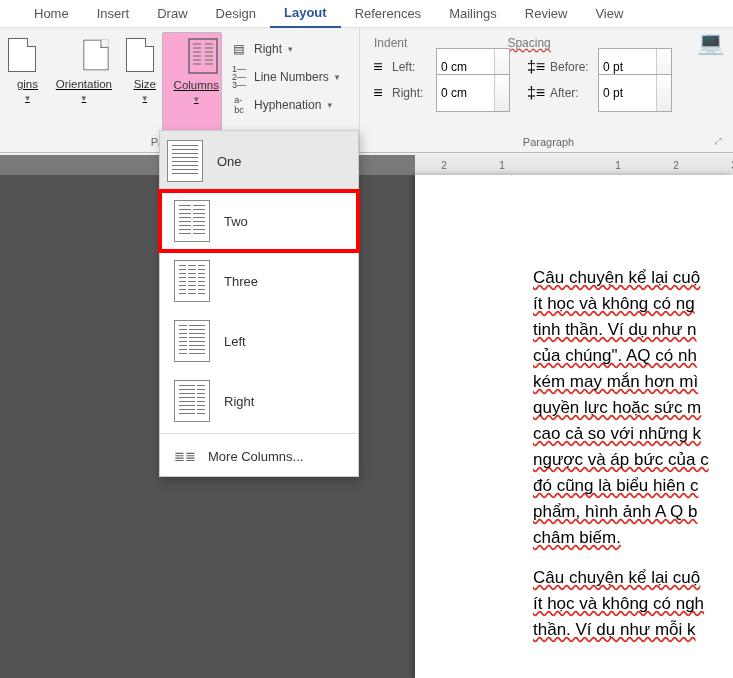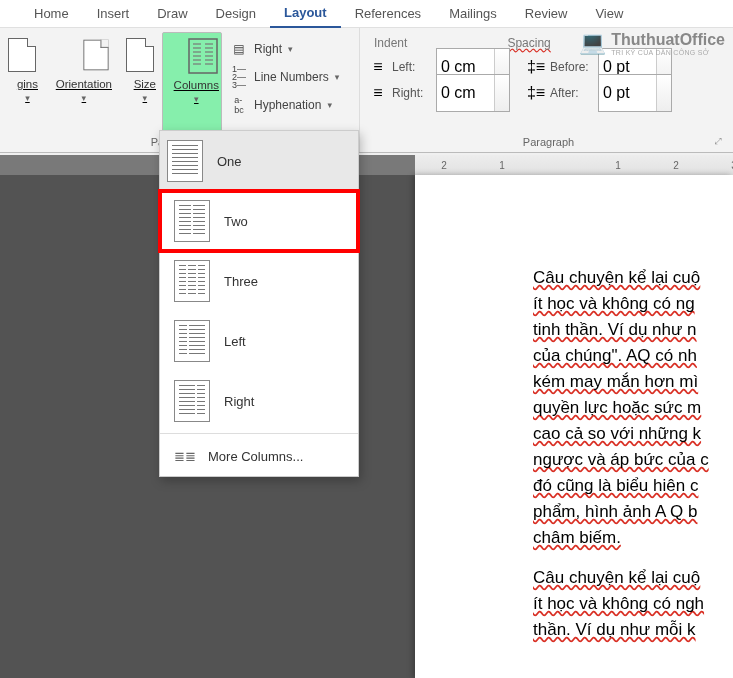--- a/index.html
+++ b/index.html
@@ -12,37 +12,37 @@
 
 
 .ribbon { display: flex; background: #f3f3f3; height: 125px; border-bottom: 1px solid #bbb; position: relative; }
 .group { display: flex; flex-direction: column; justify-content: space-between; padding: 4px 6px 2px 6px; border-right: 1px solid #ddd; height: 100%; }
 .group-body { display: flex; gap: 4px; flex: 1; }
 .group-label { font-size: 11px; color: #666; text-align: center; height: 16px; display: flex; align-items: center; justify-content: center; position: relative; }
 .dialog-launcher { position: absolute; right: 2px; bottom: 0; width: 14px; height: 14px; font-size: 9px; color: #888; }
 
 
 .bigbtn { display: flex; flex-direction: column; align-items: flex-end; justify-content: flex-start; width: 56px; padding: 4px 2px; cursor: pointer; border-radius: 2px; text-decoration: underline; }
-.bigbtn.active { background: #86efac; border: 1px solid #bbb; }
+.bigbtn.active { background: #f9a8d4; border: 1px solid #bbb; }
 .bigbtn .icon { width: 32px; height: 38px; margin-bottom: 4px; display: flex; align-items: center; justify-content: center; }
 .bigbtn .lbl { font-size: 11.5px; color: #333; text-align: center; line-height: 13px; }
 .arrow-down { font-size: 9px; color: #666; }
 
 
 .smallcol { display: flex; flex-direction: column; justify-content: flex-start; gap: 6px; padding-top: 6px; }
 .smallitem { display: flex; align-items: center; gap: 6px; font-size: 12px; color: #444; height: 22px; cursor: pointer; padding: 0 4px; }
 .smallitem .si-ico { width: 18px; height: 16px; display: flex; align-items: center; justify-content: center; }
 
 
 .para-group { padding-left: 10px; gap: 28px; }
 .para-head { display: flex; gap: 100px; font-size: 12px; color: #777; padding: 4px 0 4px 4px; }
 .para-row { display: flex; align-items: center; gap: 6px; height: 26px; }
 .para-lbl { font-size: 12px; color: #555; width: 38px; }
 .para-lbl2 { font-size: 12px; color: #555; width: 42px; }
-.spinbox { width: 74px; height: 38px; border: 1px solid #aaa; background: #fff; font-size: 16px; padding: 0 16px 0 4px; display: flex; align-items: center; position: relative; }
+.spinbox { width: 74px; height: 38px; border: 1px solid #aaa; background: #fff; font-size: 12px; padding: 0 16px 0 4px; display: flex; align-items: center; position: relative; }
 .spinbox::after { content: ''; position: absolute; right: 0; top: 0; bottom: 0; width: 14px; border-left: 1px solid #ccc; background: linear-gradient(#fff,#eee); }
 .ind-ico { width: 16px; height: 16px; display: flex; align-items: center; justify-content: center; }
 
 
 .wm { position: absolute; right: 8px; top: 2px; display: flex; align-items: center; gap: 4px; font-weight: 700; color: #888; font-size: 16px; }
 .wm small { display: block; font-size: 7px; font-weight: 400; color: #aaa; letter-spacing: 0.3px; }
 
 
 .docarea { position: absolute; top: 155px; left: 0; right: 0; bottom: 0; background: #535353; }
 .ruler { position: absolute; top: 0; left: 415px; right: 0; height: 20px; background: linear-gradient(#ededed,#e2e2e2); display: flex; align-items: center; font-size: 10px; color: #666; overflow: hidden; }
@@ -189,24 +189,20 @@
       </div>
     </div>
     <div class="group-label">
       <span>Paragraph</span>
       <span class="dialog-launcher">⤢</span>
     </div>
   </div>
 
   <div class="wm">
     <span style="font-size:22px">💻</span>
-    <div>
-      <span>ThuthuatOffice</span>
-      <small>TRI KỶ CỦA DÂN CÔNG SỞ</small>
-    </div>
   </div>
 </div>
 
 <div class="docarea">
   <div class="ruler-dark"></div>
   <div class="ruler">
     <div class="tick">2</div>
     <div class="tick">1</div>
     <div class="tick"></div>
     <div class="tick">1</div>

